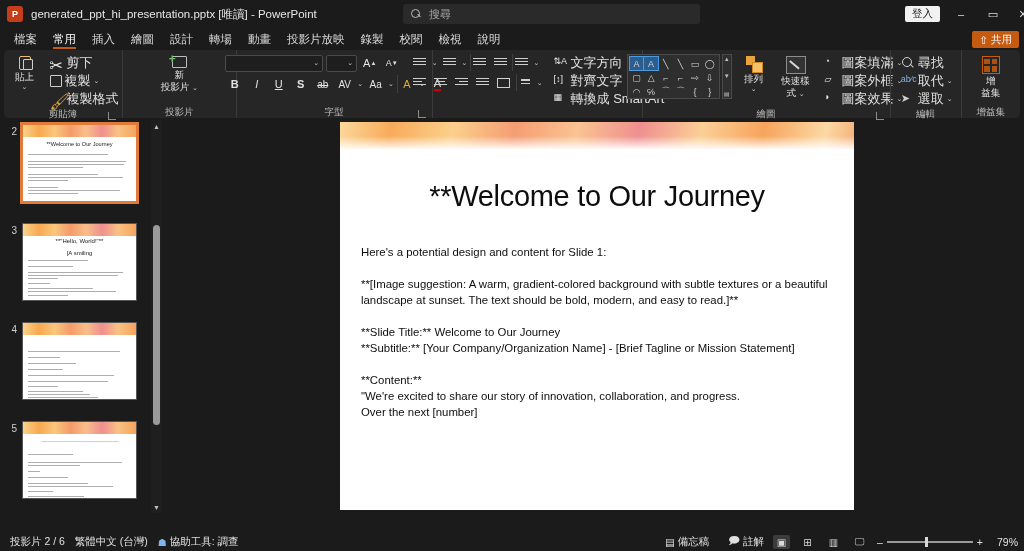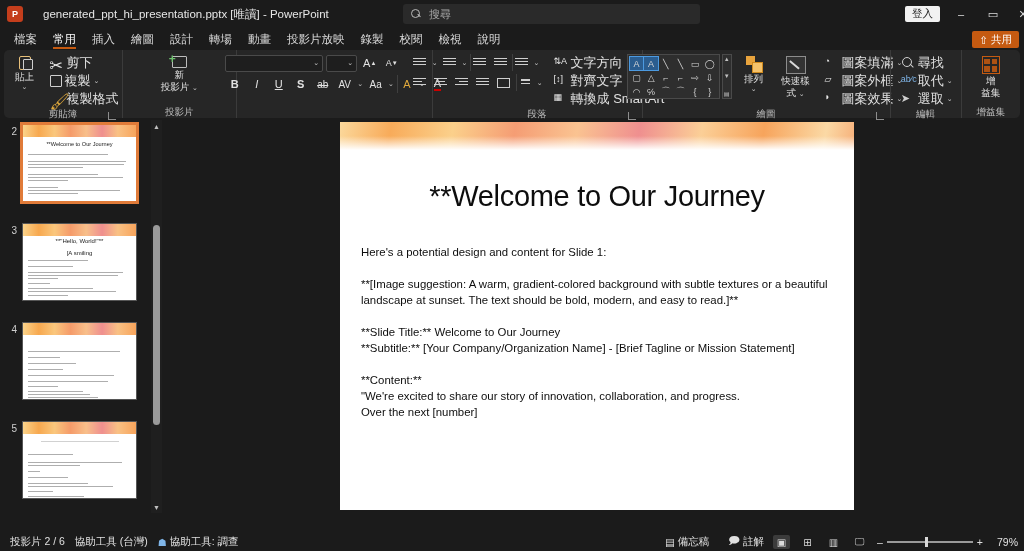--- a/index.html
+++ b/index.html
@@ -15,21 +15,21 @@
   
   .titlebar {
     position: absolute; left: 0; top: 0; width: 1024px; height: 28px;
     background: #1b1b1b; display: flex; align-items: center;
   }
   .ppt-logo {
     width: 16px; height: 16px; margin-left: 7px; border-radius: 3px;
     background: #c43e1c; color: #fff; font-size: 9px; font-weight: bold;
     display: flex; align-items: center; justify-content: center;
   }
-  .doc-title { margin-left: 20px; font-size: 11.5px; color: #e6e6e6; white-space: nowrap; }
+  .doc-title { margin-left: 8px; font-size: 11.5px; color: #e6e6e6; white-space: nowrap; }
   .searchbox {
     position: absolute; left: 403px; top: 4px; width: 297px; height: 20px;
     background: #2a2a2a; border-radius: 3px; display: flex; align-items: center;
   }
   .searchbox .mag { margin-left: 8px; width: 11px; height: 11px; position: relative; }
   .searchbox .mag::before {
     content: ""; position: absolute; left: 0; top: 0; width: 7px; height: 7px;
     border: 1.2px solid #b9b9b9; border-radius: 50%;
   }
   .searchbox .mag::after {
@@ -329,20 +329,24 @@
           <div class="caret">⌄</div>
           <div class="fbtn" style="border-left:1px solid #3f3f3f">
               <span style="color:#e0a93c">A</span>
             </div>
           <div class="caret">⌄</div>
           <div class="fbtn">
               <span style="border-bottom:2px solid #c00">A</span>
             </div>
         </div>
       </div>
+      <div class="grp-label">
+        <span>字型</span>
+        <span class="dlg"></span>
+      </div>
     </div>
 
     <div class="grp" style="width:210px">
       <div class="grp-body" style="align-items:flex-start;">
         <div style="display:flex;flex-direction:column;gap:3px;padding-left:4px;">
           <div class="fontrow">
             <div class="pbtn">
                 <div class="lines">
                   <i></i>
                   <i></i>
@@ -431,24 +435,20 @@
           <div class="smallbtn">
             <div class="ic" style="font-size:9px">[↕]</div>
             <div class="lbl">對齊文字</div>
             <div class="caret">⌄</div>
           </div>
           <div class="smallbtn">
             <div class="ic" style="font-size:9px">▦</div>
             <div class="lbl">轉換成 SmartArt</div>
           </div>
         </div>
-      </div>
-      <div class="grp-label">
-        <span>段落</span>
-        <span class="dlg"></span>
       </div>
     </div>
 
     <div class="grp" style="width:248px">
       <div class="grp-body" style="align-items:flex-start;">
         <div class="shapegal">
           <div class="shp sel">A</div>
           <div class="shp sel">A</div>
           <div class="shp">╲</div>
           <div class="shp">╲</div>
@@ -638,21 +638,21 @@
 
 **Content:**
 "We're excited to share our story of innovation, collaboration, and progress.
 Over the next [number]</div>
     </div>
   </div>
 
 
   <div class="status">
     <div class="item">投影片 2 / 6</div>
-    <div class="item">協助工具 (台灣)</div>
+    <div class="item">繁體中文 (台灣)</div>
     <div class="item">
       <span class="acc-icon">☗</span>
       <span>協助工具: 調查</span>
     </div>
     <div class="right">
       <div class="item">
         <span>▤</span>
         <span>備忘稿</span>
       </div>
       <div class="item">

